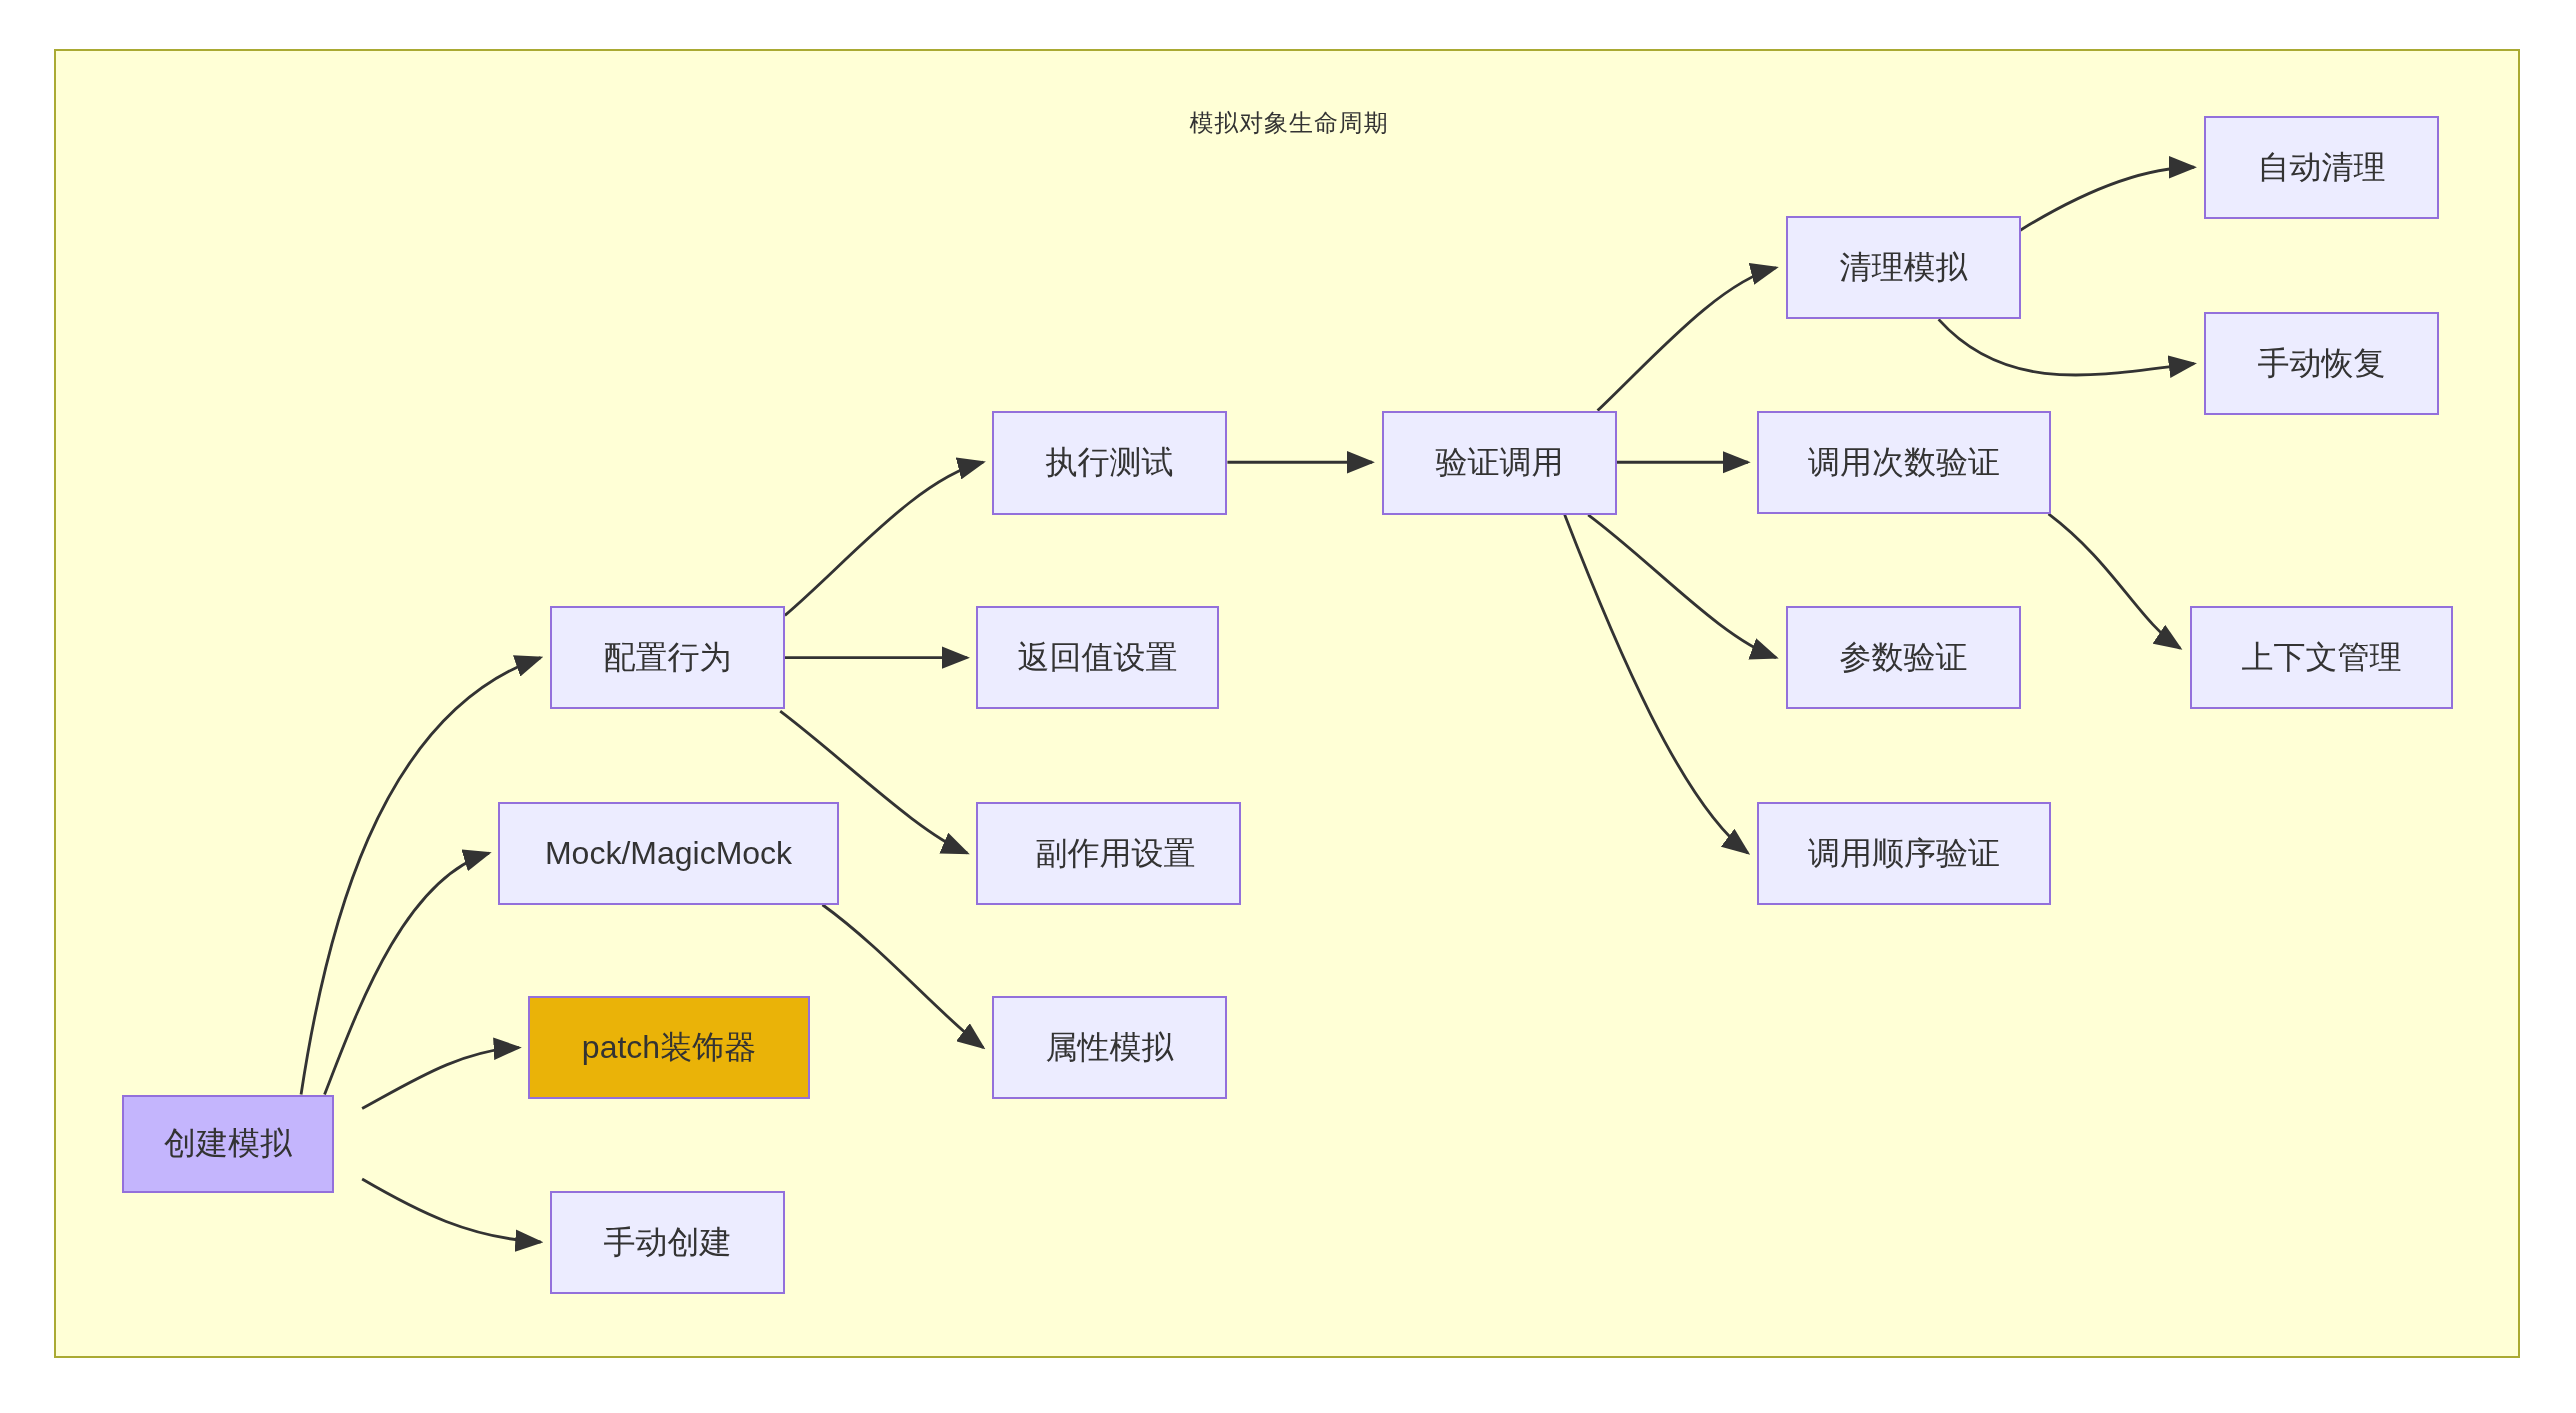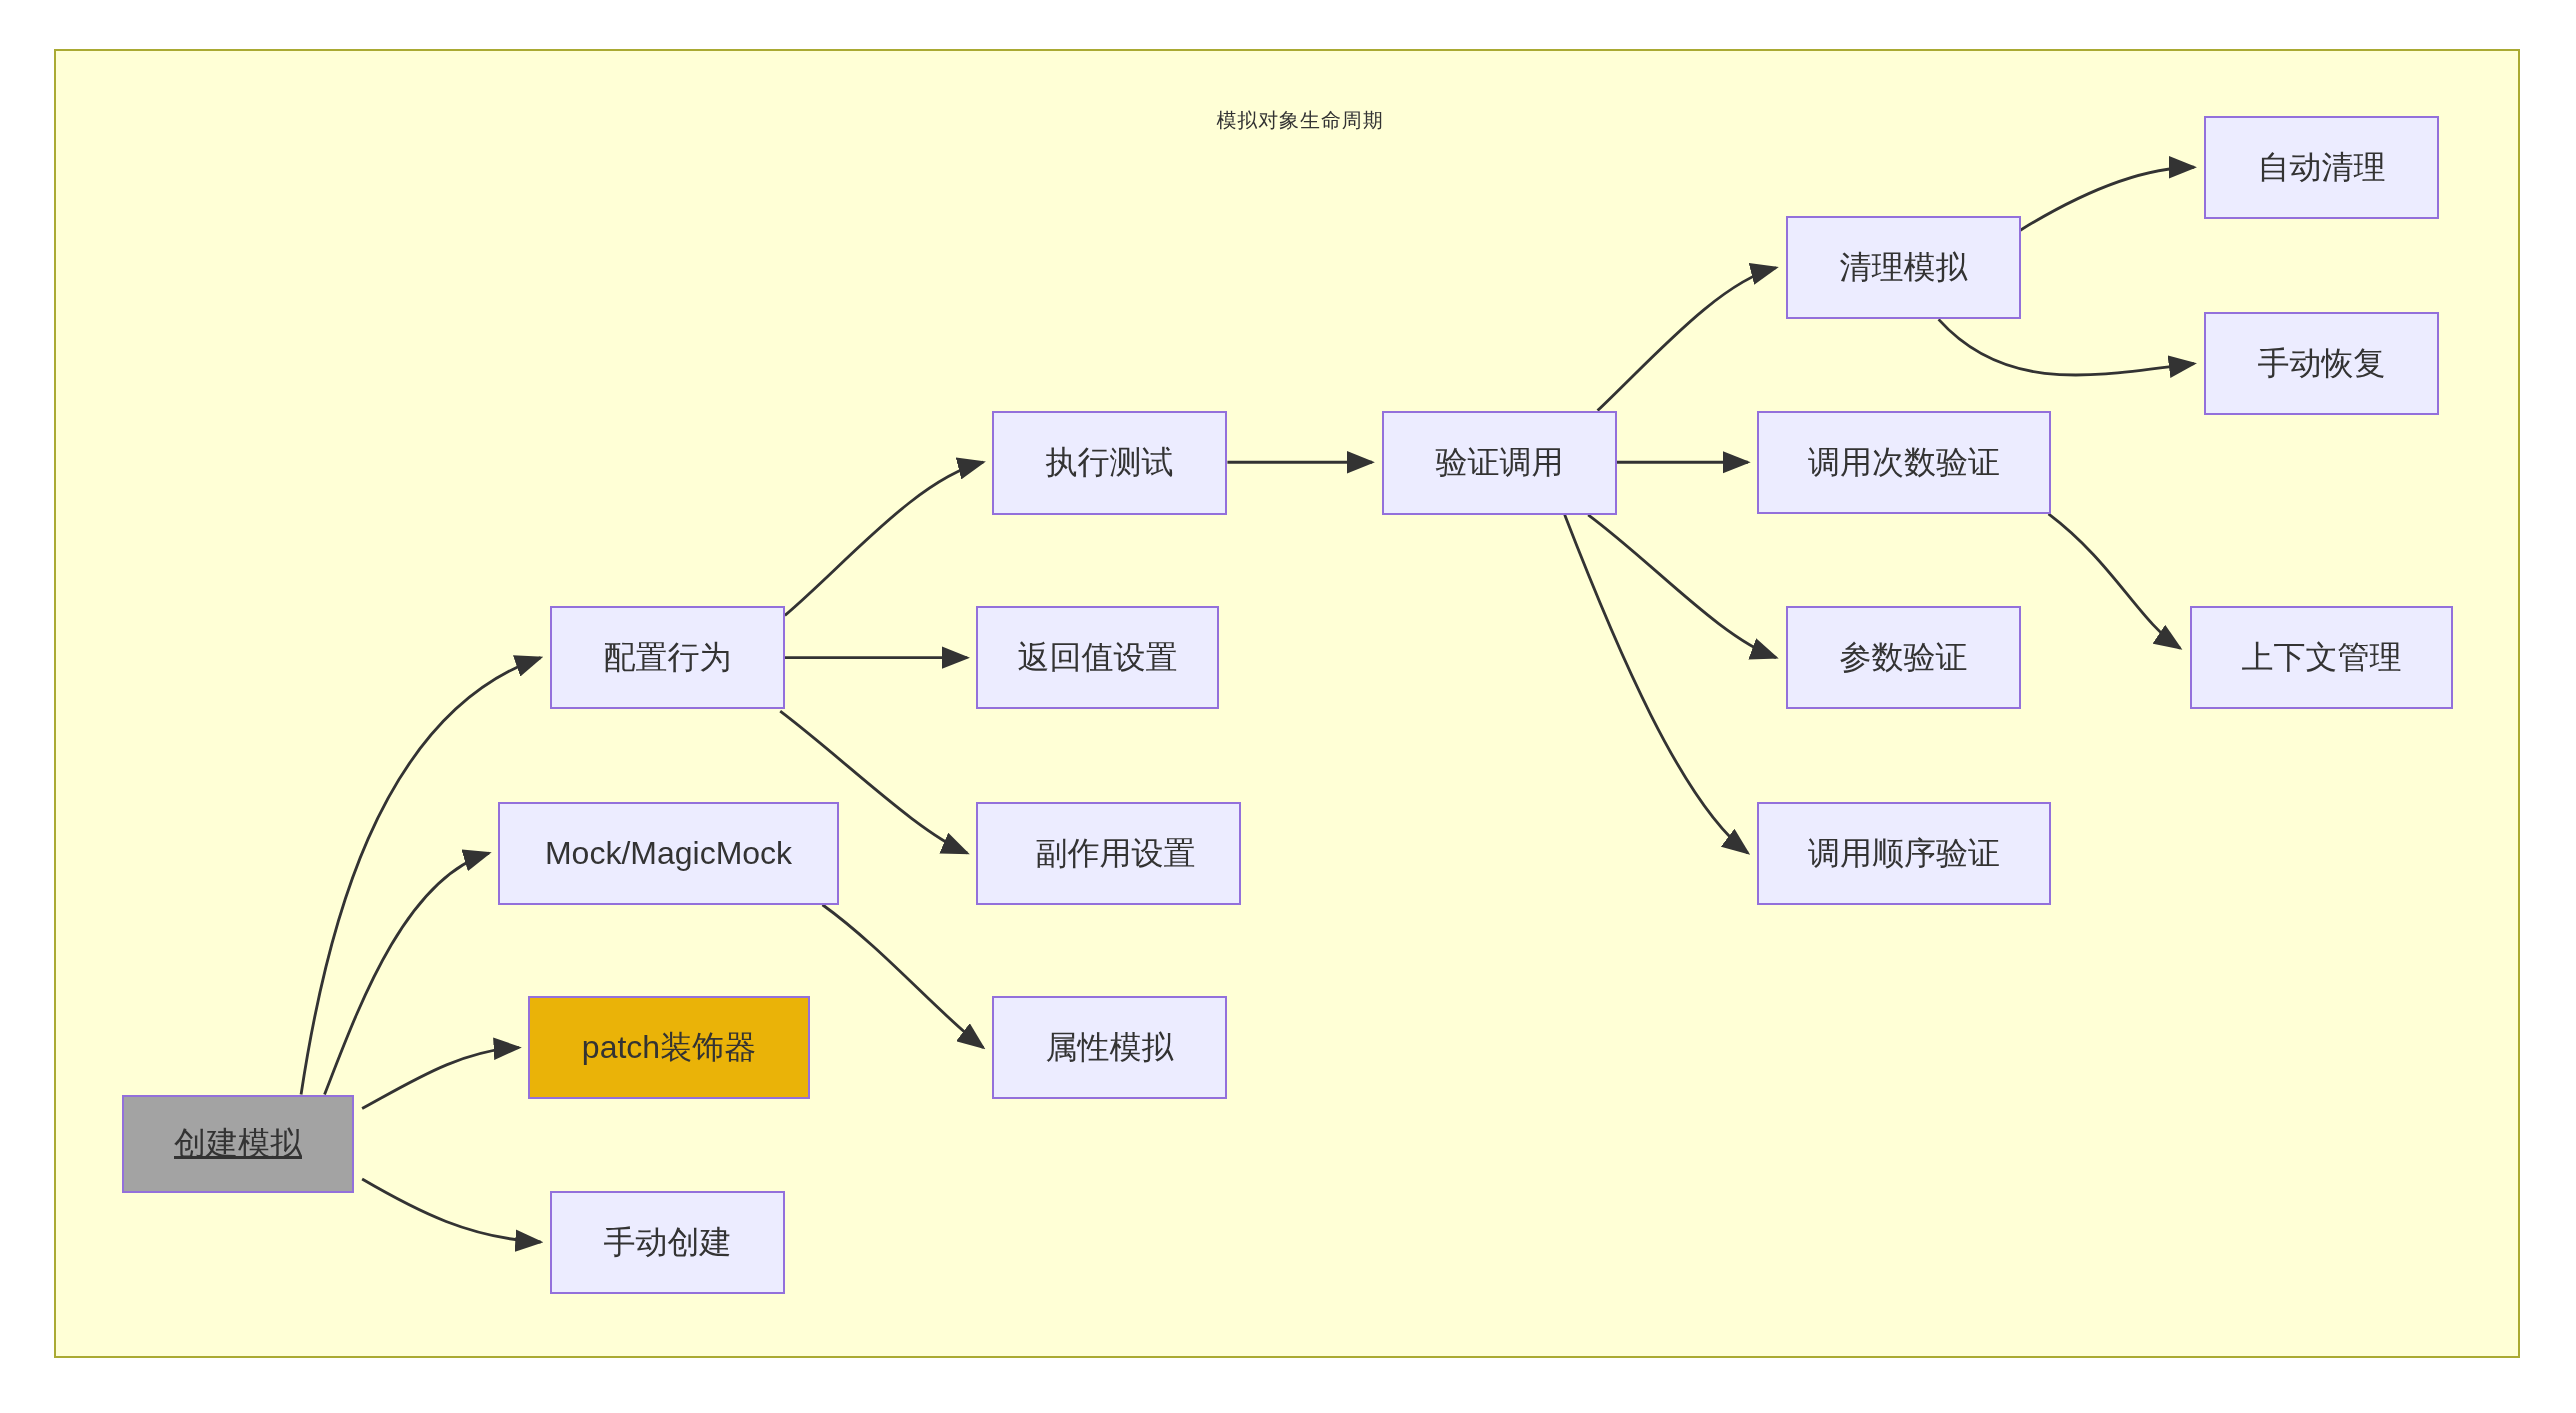--- a/index.html
+++ b/index.html
@@ -20,25 +20,25 @@
     left: 54px;
     top: 49px;
     width: 2466px;
     height: 1309px;
     background: #ffffd6;
     border: 2.8px solid #aaaa33;
     box-sizing: border-box;
   }
   #diagram-title {
     position: absolute;
-    left: 11px;
+    left: 0;
     top: 56px;
     width: 2466px;
     text-align: center;
-    font-size: 20px;
+    font-size: 24px;
     color: #333333;
     font-family: "Liberation Sans", sans-serif;
     letter-spacing: 0.9px;
   }
   svg#edges {
     position: absolute;
     left: 0;
     top: 0;
     width: 2576px;
     height: 1413px;
@@ -100,21 +100,21 @@
         <path d="M 1720 492 L 1860 492" fill="none" stroke="#333333" stroke-width="3" marker-end="url(#arrowhead)"></path>
         <path d="M 1690 548 C 1760 600, 1830 678, 1890 700" fill="none" stroke="#333333" stroke-width="3" marker-end="url(#arrowhead)"></path>
         <path d="M 1665 548 C 1720 690, 1790 855, 1860 908" fill="none" stroke="#333333" stroke-width="3" marker-end="url(#arrowhead)"></path>
         <path d="M 2150 245 C 2215 205, 2280 178, 2335 178" fill="none" stroke="#333333" stroke-width="3" marker-end="url(#arrowhead)"></path>
         <path d="M 2063 340 C 2135 420, 2230 400, 2335 387" fill="none" stroke="#333333" stroke-width="3" marker-end="url(#arrowhead)"></path>
         <path d="M 2180 547 C 2250 600, 2275 660, 2320 690" fill="none" stroke="#333333" stroke-width="3" marker-end="url(#arrowhead)"></path>
       </g>
   </svg>
 
   <div id="node-layer">
-      <div class="node" style="left: 122px; top: 1095px; width: 232px; height: 98px; background: #a3a3a3; border-color: rgb(147, 112, 219); color: rgb(51, 51, 51); text-decoration: underline;">
+      <div class="node" style="left: 122px; top: 1095px; width: 212px; height: 98px; background: #c4b5fd; border-color: rgb(147, 112, 219); color: rgb(51, 51, 51);">
         <span>创建模拟</span>
       </div>
       <div class="node" style="left: 550px; top: 606px; width: 235px; height: 103px; background: rgb(236, 236, 255); border-color: rgb(147, 112, 219); color: rgb(51, 51, 51);">
         <span>配置行为</span>
       </div>
       <div class="node" style="left: 498px; top: 802px; width: 341px; height: 103px; background: rgb(236, 236, 255); border-color: rgb(147, 112, 219); color: rgb(51, 51, 51);">
         <span>Mock/MagicMock</span>
       </div>
       <div class="node" style="left: 528px; top: 996px; width: 282px; height: 103px; background: #eab308; border-color: rgb(147, 112, 219); color: rgb(51, 51, 51);">
         <span>patch装饰器</span>

